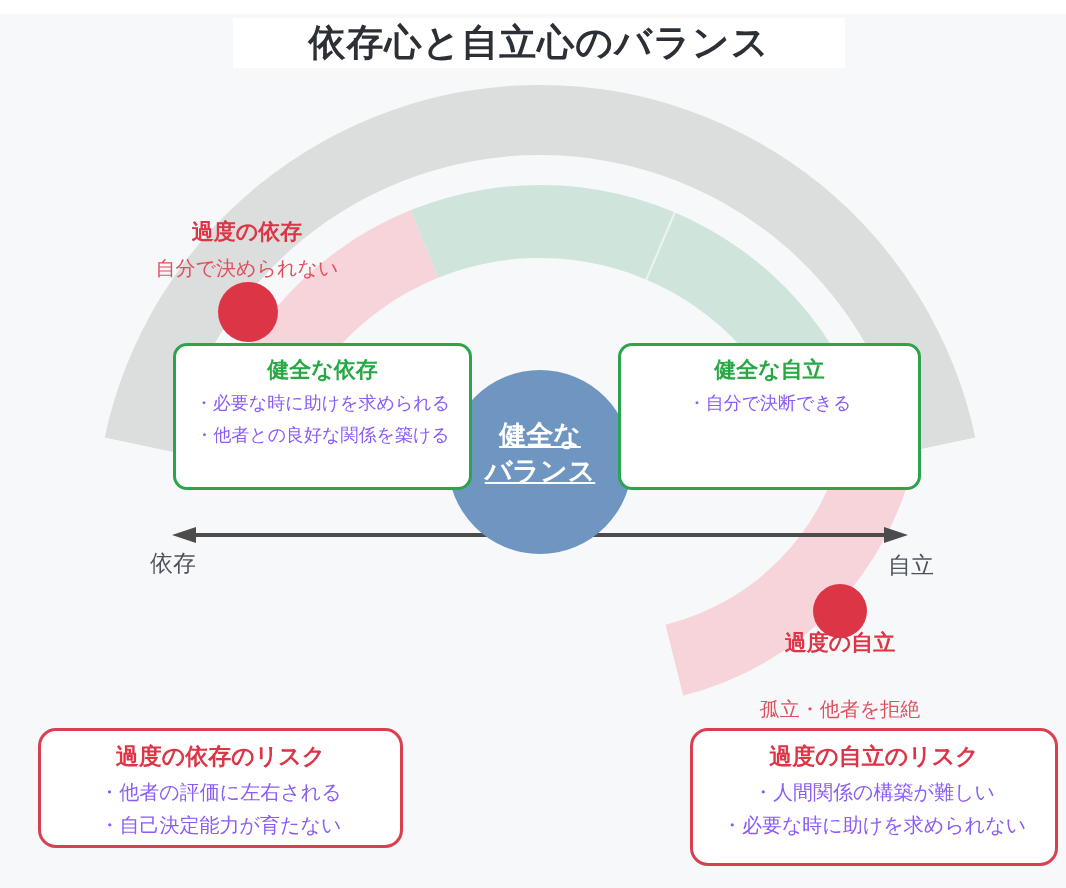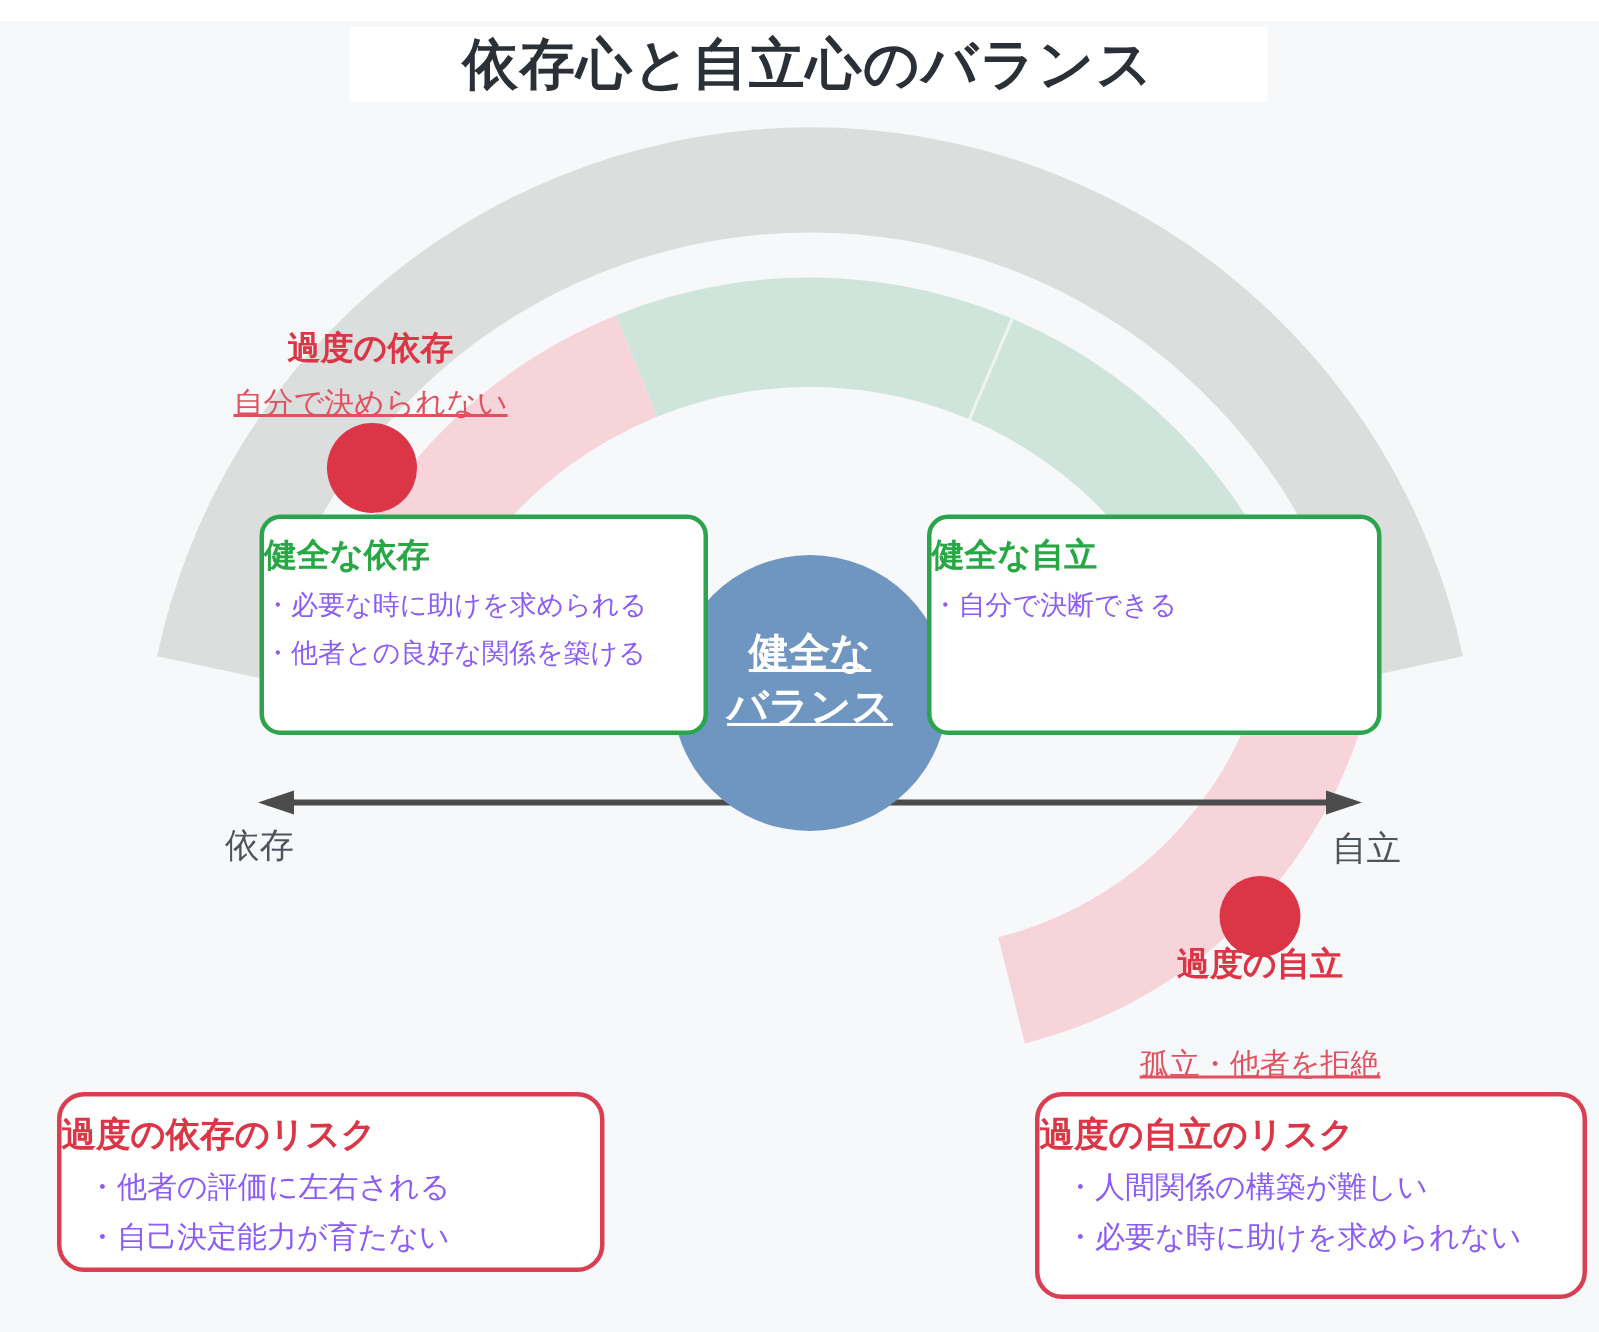--- a/index.html
+++ b/index.html
@@ -6,28 +6,28 @@
   body{font-family:"Liberation Sans","DejaVu Sans",sans-serif;}
   .canvas{position:relative;width:1066px;height:888px;background:#ffffff;overflow:hidden;}
   .figure-bg{position:absolute;left:0;top:14px;width:1066px;height:874px;background:#f7f8fa;}
   .gauge-svg{position:absolute;left:0;top:0;}
   .title-plate{position:absolute;left:233px;top:18px;width:612px;height:50px;background:#ffffff;
                display:flex;align-items:center;justify-content:center;font-family:Liberation Serif, serif;}
   .page-title{font-size:37px;font-weight:bold;color:#2b2f36;letter-spacing:1px;white-space:nowrap;}
   .floating{position:absolute;white-space:nowrap;}
   .centered{transform:translateX(-50%);text-align:center;}
   .red-title{color:#dc3545;font-weight:bold;font-size:22px;}
-  .red-sub{color:#e0515f;font-size:20px;text-decoration:underline;}
+  .red-sub{color:#e0515f;font-size:20px;}
   .gray-label{color:#4d545b;font-size:23px;}
   .dot{position:absolute;border-radius:50%;background:#dc3545;}
   .center-circle{position:absolute;left:448px;top:370px;width:184px;height:184px;border-radius:50%;
                  background:#6f96c1;display:flex;align-items:center;justify-content:center;}
   .center-circle .txt{color:#ffffff;font-weight:bold;font-size:27px;line-height:1.32;text-align:center;
                       transform:translateY(-8px);text-decoration:underline;}
-  .info-box{position:absolute;background:#ffffff;box-sizing:border-box;text-align:left;}
+  .info-box{position:absolute;background:#ffffff;box-sizing:border-box;text-align:center;}
   .green-box{border:3px solid #2ca44e;border-radius:14px;padding-top:11px;}
   .red-box{border:3px solid #d84052;border-radius:18px;padding-top:12px;}
   .box-title-green{color:#28a745;font-weight:bold;font-size:22px;line-height:26px;margin-bottom:8px;}
   .box-title-red{color:#dc3545;font-weight:bold;font-size:23px;line-height:27px;margin-bottom:10px;}
   .box-line{font-size:18px;line-height:24px;color:#8b5cf6;margin:8px 0;white-space:nowrap;}
   .red-box .box-line{font-size:20px;margin:9px 17px;}
 </style>
 </head>
 <body>
 

